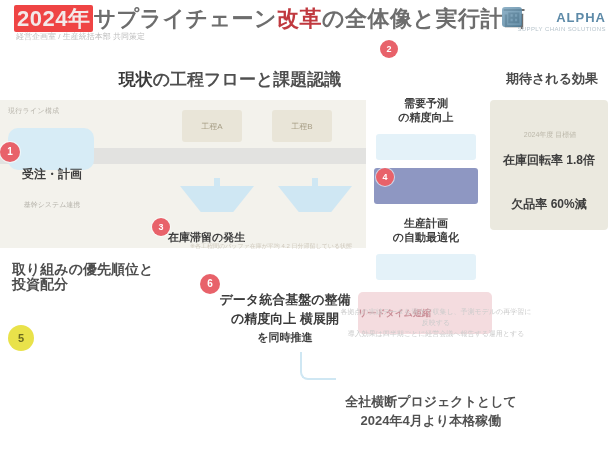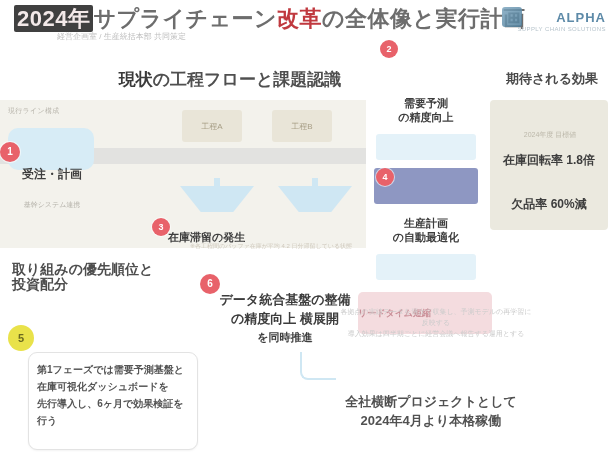--- a/index.html
+++ b/index.html
@@ -25,27 +25,26 @@
   .badge-red{background:#e8626a;}
   .badge-yellow{background:#e9e24a;color:#6b6a20;}
 
   
   #title-bar{left:14px;top:4px;right:120px;height:34px;}
   #title-text{
     font-size:22px;font-weight:bold;letter-spacing:.5px;
     color:#6d6d6d;white-space:nowrap;line-height:30px;
   }
   #title-text .hl{
-    background:#404040;color:#f3e9e9;padding:1px 3px;border-radius:2px;
+    background:#ef4444;color:#f3e9e9;padding:1px 3px;border-radius:2px;
   }
   #title-text .rd{color:#c0393f;}
   #title-sub{
     position:absolute;left:2px;top:27px;font-size:8px;color:#bdbdbd;
     white-space:nowrap;
-    margin-left:41px;
   }
   #brand-logo{
     right:8px;top:4px;width:104px;height:26px;
     display:flex;align-items:center;justify-content:space-between;gap:4px;
   }
   #brand-logo .mark{
     width:20px;height:20px;border-radius:3px;
     background:linear-gradient(135deg,#7ea6bf,#4c7c99);
     opacity:.85;
   }
@@ -269,28 +268,20 @@
   <div class="badge badge-red" id="flow-badge-2">4</div>
 
   <div class="abs" id="right-title">期待される効果</div>
   <div class="abs" id="right-panel"></div>
   <div class="abs" id="right-panel-cap">2024年度 目標値</div>
   <div class="abs" id="right-line-1">在庫回転率 1.8倍</div>
   <div class="abs" id="right-line-2">欠品率 60%減</div>
 
   <div class="abs" id="bl-heading">取り組みの優先順位と<br>投資配分</div>
   <div class="badge badge-yellow" id="bl-badge">5</div>
-  <div class="abs" id="bl-card">
-    <div id="bl-card-inner">
-        <div>第1フェーズでは需要予測基盤と</div>
-        <div>在庫可視化ダッシュボードを</div>
-        <div>先行導入し、6ヶ月で効果検証を</div>
-        <div>行う</div>
-      </div>
-  </div>
 
   <div class="badge badge-red" id="bc-badge">6</div>
   <div class="abs" id="bc-lines">
     <div>データ統合基盤の整備</div>
     <div>の精度向上 横展開</div>
     <div class="sm">を同時推進</div>
   </div>
   <div class="abs" id="bc-connector"></div>
 
   <div class="abs" id="br-notes">

